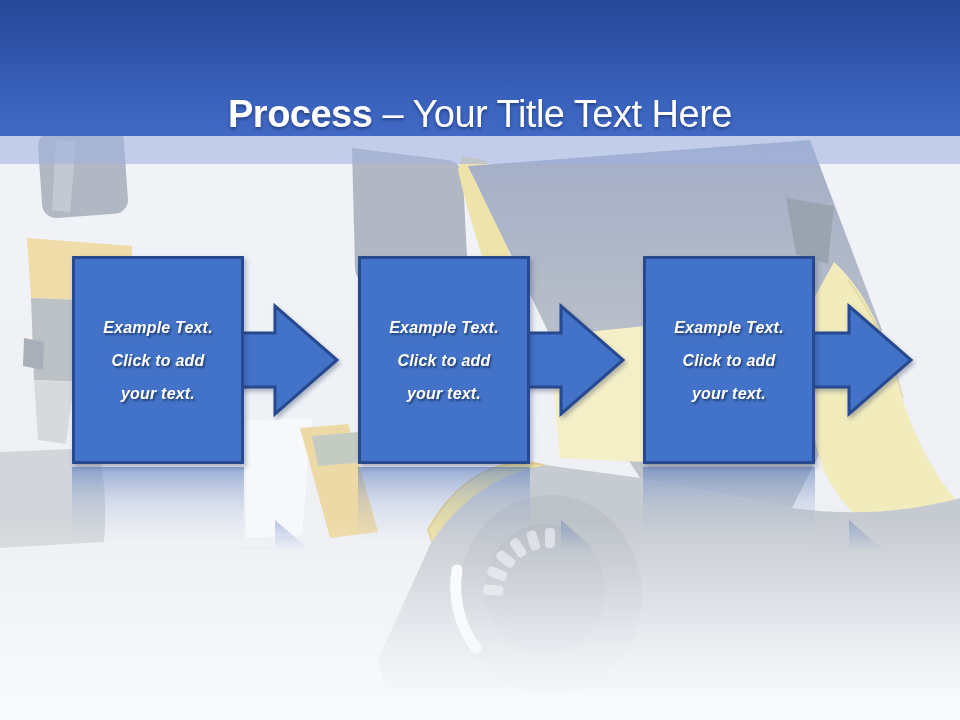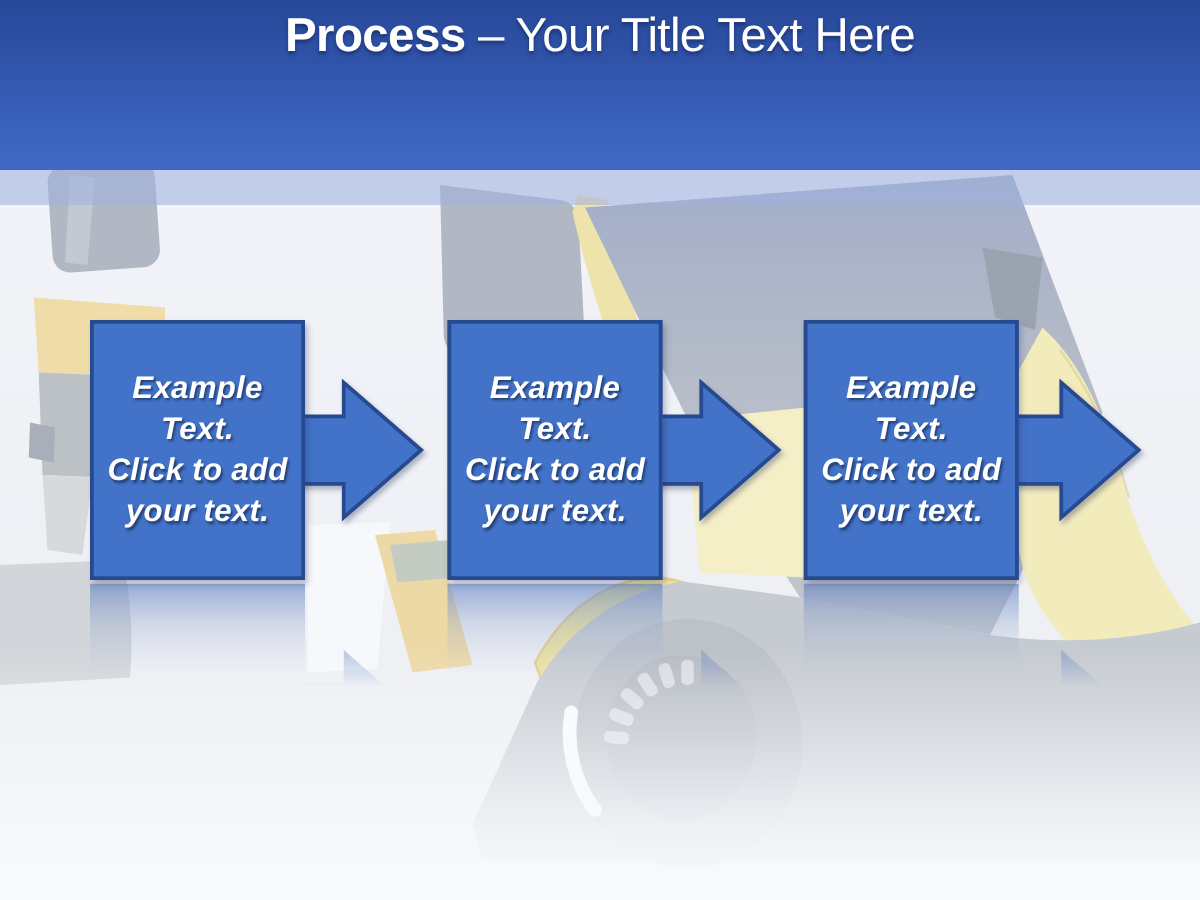--- a/index.html
+++ b/index.html
@@ -5,21 +5,21 @@
   html,body{margin:0;padding:0;background:#888;}
   .slide{
     position:relative;width:960px;height:720px;overflow:hidden;
     background:#F1F3F7;
     font-family:"Liberation Sans", sans-serif;
   }
   .bg-svg{position:absolute;left:0;top:0;width:960px;height:720px;display:block;}
   .title-bar{
     position:absolute;left:0;top:0;width:960px;height:136px;
     background:linear-gradient(to bottom,#284899 0%,#2F53A8 35%,#3A63BE 75%,#4068C4 100%);
-    display:flex;align-items:flex-start;justify-content:center;
+    display:flex;align-items:flex-end;justify-content:center;
     z-index:3;
   }
   .slide-title{
     color:#FFFFFF;font-size:38px;letter-spacing:-0.5px;
     padding-top:8px;
     text-shadow:0 2px 3px rgba(10,20,60,0.45);
     white-space:nowrap;
   }
   .slide-title .t-bold{font-weight:700;}
   .slide-title .t-rest{font-weight:400;}
@@ -31,21 +31,21 @@
     border:3px solid #27498F;
     box-sizing:border-box;
     display:flex;align-items:center;justify-content:center;
     text-align:center;
     box-shadow:2px 3px 5px rgba(40,55,100,0.35);
     z-index:2;
   }
   .box-1{left:72px;} .box-2{left:358px;} .box-3{left:643px;}
   .box-text{
     color:#FFFFFF;font-style:italic;font-weight:700;
-    font-size:25px;line-height:33px;letter-spacing:0.2px;
+    font-size:16px;line-height:33px;letter-spacing:0.2px;
     text-shadow:1.5px 2px 2px rgba(20,35,70,0.65);
     padding:0 4px;
   }
   .box-text span{display:block;}
 </style>
 </head>
 <body>
 
 <div class="slide">
 

